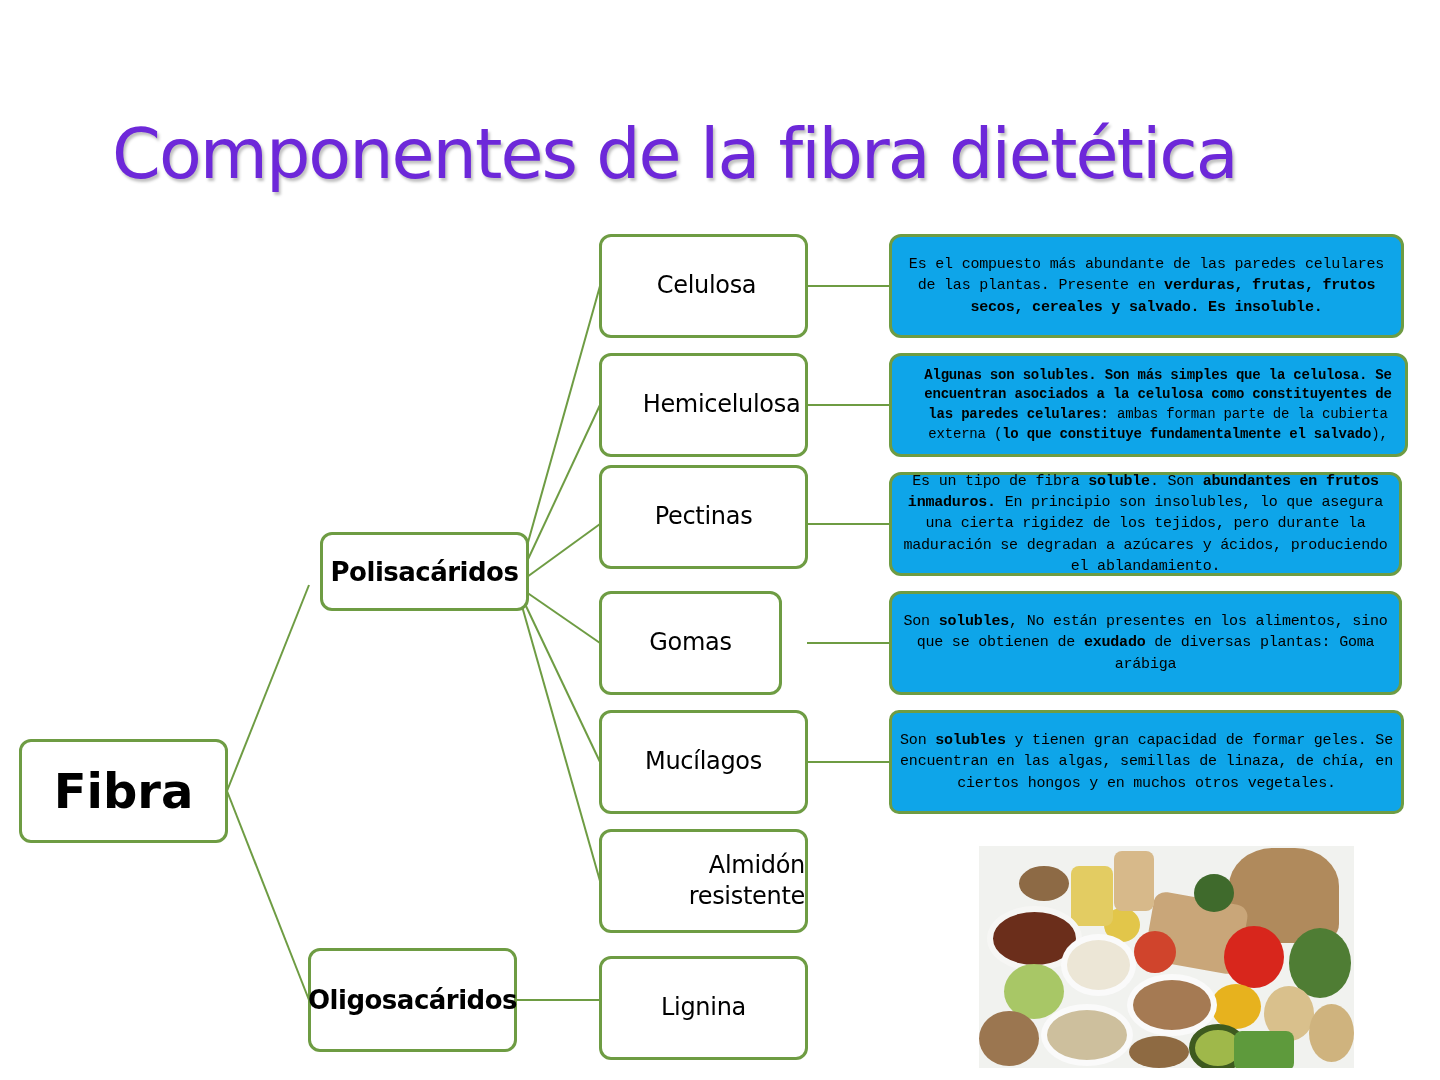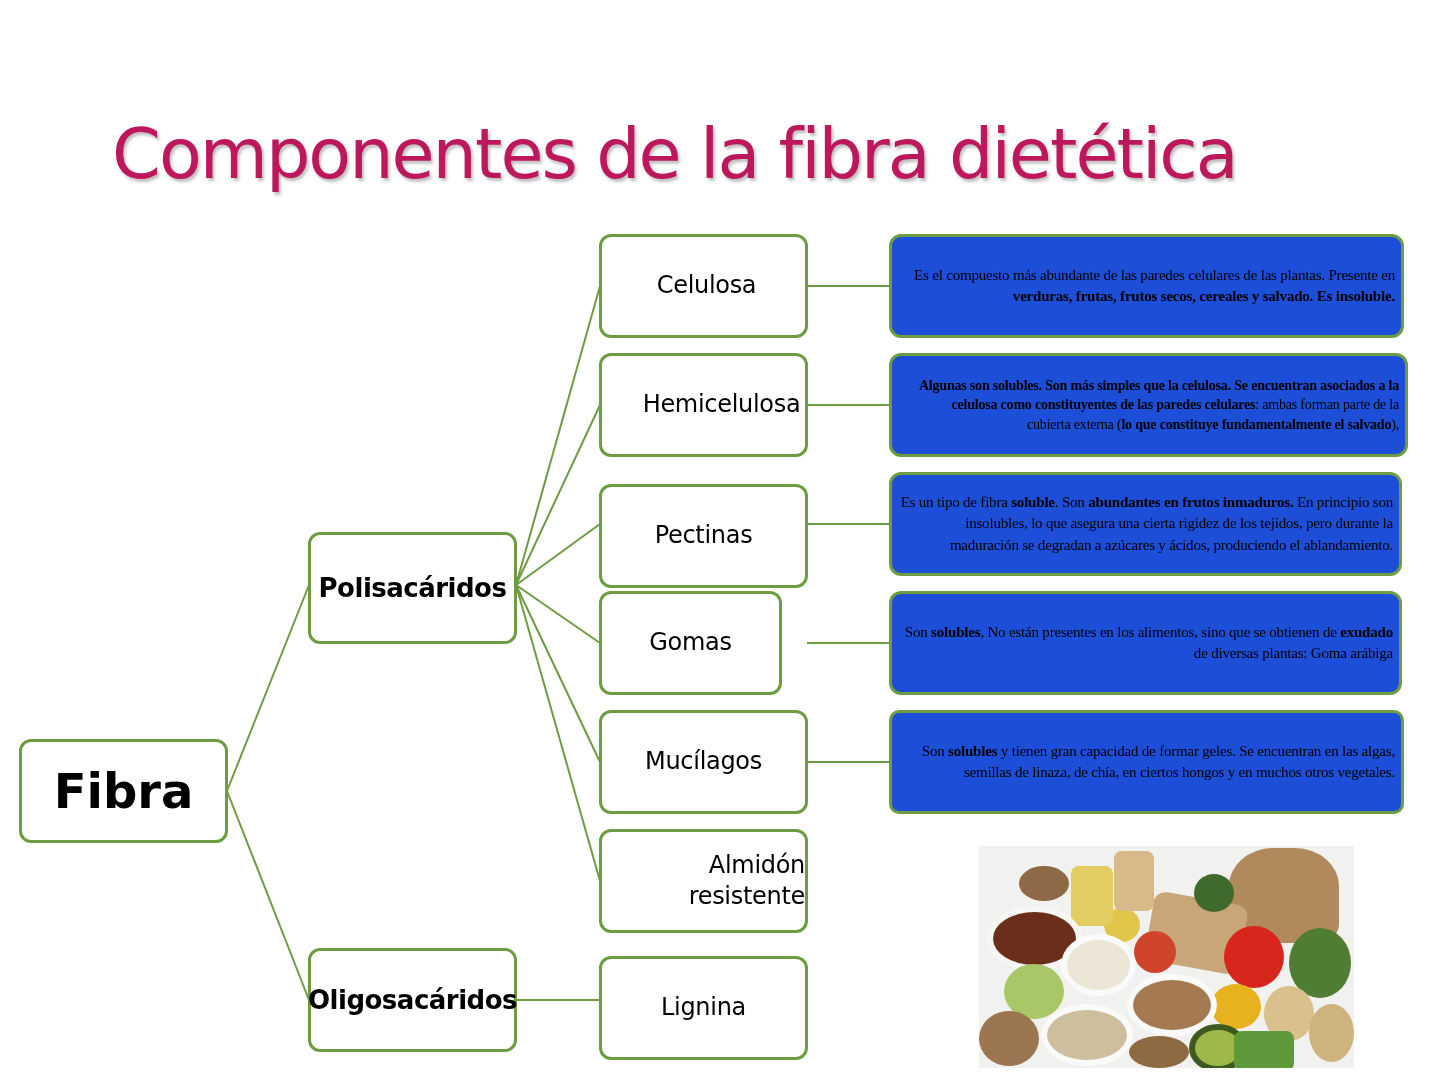--- a/index.html
+++ b/index.html
@@ -2,44 +2,44 @@
 <html><head>
 <meta charset="utf-8">
 <style>
   * { box-sizing: border-box; margin: 0; padding: 0; }
   html, body { width: 1440px; height: 1080px; background: #ffffff; overflow: hidden; }
   body { position: relative; font-family: "Liberation Sans", "DejaVu Sans", sans-serif; color: #000; }
 
   .title {
     position: absolute; left: 112px; top: 112px; width: 1200px;
     font-family: "DejaVu Sans", "Liberation Sans", sans-serif;
-    font-size: 70px; color: #be185d; letter-spacing: -2px;
+    font-size: 70px; color: #6d28d9; letter-spacing: -2px;
     text-shadow: 2px 3px 3px rgba(0,0,0,0.25);
     white-space: nowrap; line-height: 1.2;
   }
 
   svg.connectors { position: absolute; left: 0; top: 0; width: 1440px; height: 1080px; }
 
   .node {
     position: absolute; background: #fff;
     border: 3px solid #6e9c43; border-radius: 12px;
     display: flex; align-items: center; justify-content: center;
     text-align: center;
   }
   .node span { display: block; }
   .node.root { font-size: 48px; font-weight: bold; font-family: "DejaVu Sans", sans-serif; }
   .node.lvl1 { font-size: 26px; font-weight: bold; font-family: "DejaVu Sans", sans-serif; letter-spacing: -0.5px; }
   .node.lvl2 { font-size: 24px; font-family: "DejaVu Sans", sans-serif; letter-spacing: -0.3px; line-height: 1.3; }
 
   .desc {
-    position: absolute; background: #1d4ed8;
+    position: absolute; background: #0ea5e9;
     border: 3px solid #6e9c43; border-radius: 12px;
     display: flex; align-items: center; justify-content: center;
-    text-align: right; padding: 4px 6px;
-    font-family: Liberation Serif, serif; font-size: 15px; line-height: 1.42;
+    text-align: center; padding: 4px 6px;
+    font-family: Liberation Mono, monospace; font-size: 15px; line-height: 1.42;
     letter-spacing: -0.2px;
   }
   .desc.small { font-size: 14px; line-height: 1.4; }
   .desc b { font-weight: bold; }
 
   .photo {
     position: absolute; left: 979px; top: 846px; width: 375px; height: 222px;
     background: #f1f2ef; overflow: hidden;
   }
   .photo div { position: absolute; border-radius: 50%; }
@@ -69,34 +69,34 @@
     <line x1="807" y1="524" x2="890" y2="524"></line>
     <line x1="807" y1="643" x2="890" y2="643"></line>
     <line x1="807" y1="762" x2="890" y2="762"></line>
   </g>
 </svg>
 
 <div class="node root" style="left:19px;top:739px;width:209px;height:104px;">
   <span>Fibra</span>
 </div>
 
-<div class="node lvl1" style="left:308px;top:532px;width:209px;height:112px;text-align:center;">
+<div class="node lvl1" style="left:320px;top:532px;width:209px;height:79px;text-align:center;">
   <span>Polisacáridos</span>
 </div>
 <div class="node lvl1" style="left:308px;top:948px;width:209px;height:104px;">
   <span>Oligosacáridos</span>
 </div>
 
 <div class="node lvl2" style="left:599px;top:234px;width:209px;height:104px;padding-left:6px;">
   <span>Celulosa</span>
 </div>
 <div class="node lvl2" style="left:599px;top:353px;width:209px;height:104px;padding-left:36px;">
   <span>Hemicelulosa</span>
 </div>
-<div class="node lvl2" style="left:599px;top:484px;width:209px;height:104px;">
+<div class="node lvl2" style="left:599px;top:465px;width:209px;height:104px;">
   <span>Pectinas</span>
 </div>
 <div class="node lvl2" style="left:599px;top:591px;width:183px;height:104px;">
   <span>Gomas</span>
 </div>
 <div class="node lvl2" style="left:599px;top:710px;width:209px;height:104px;">
   <span>Mucílagos</span>
 </div>
 <div class="node lvl2" style="left:599px;top:829px;width:209px;height:104px;flex-direction:column;align-items:flex-end;">
   <span>Almidón</span>

